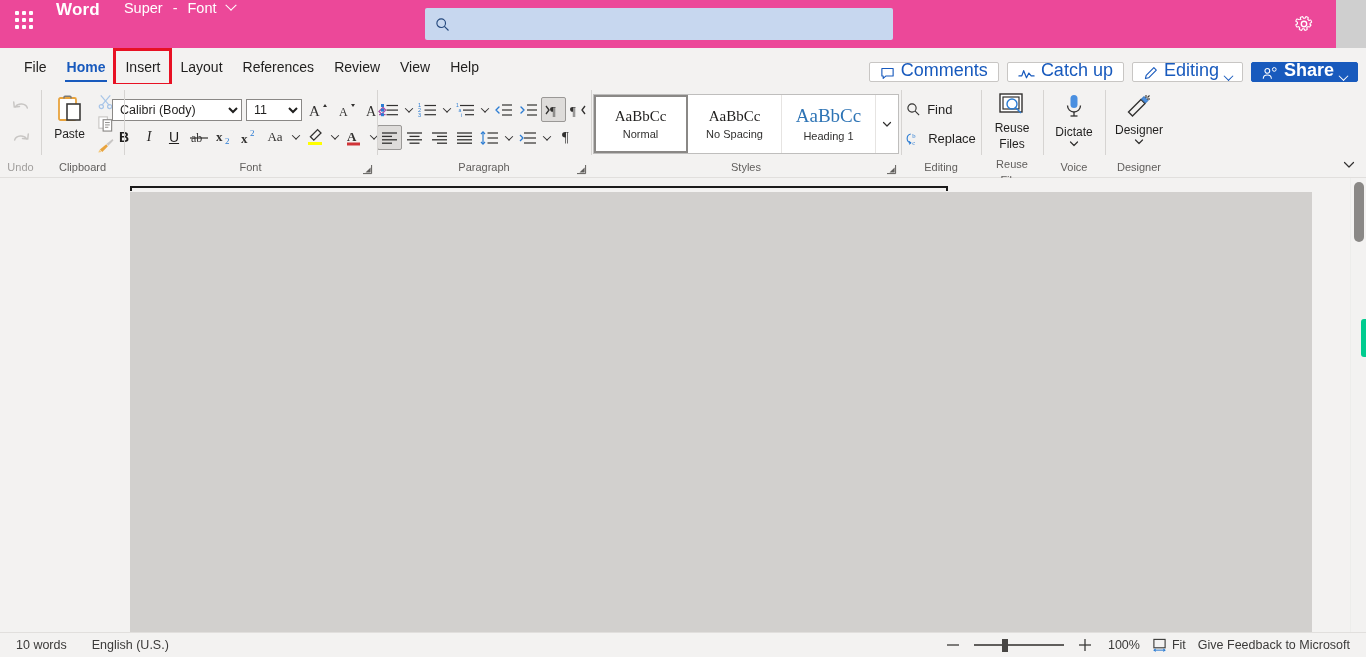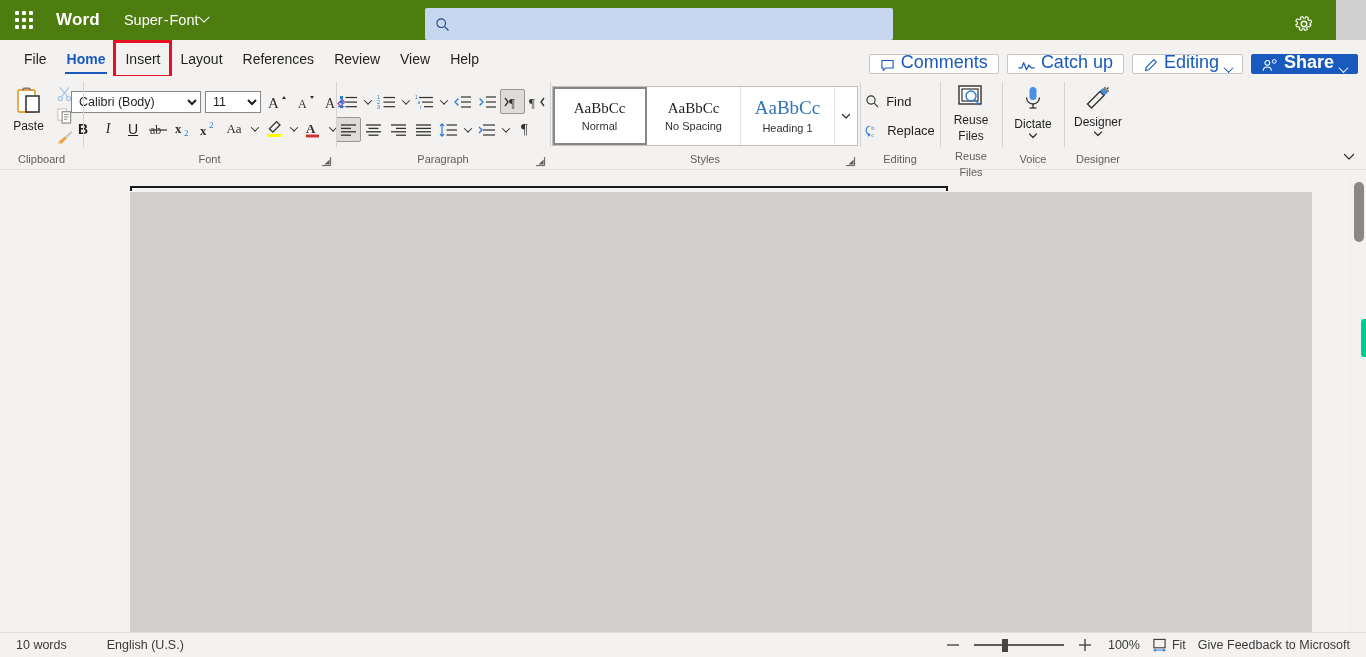--- a/index.html
+++ b/index.html
@@ -7,41 +7,41 @@
     width: 1366px; height: 657px;
     overflow: hidden;
     font-family: "Liberation Sans", sans-serif;
     background: #f3f2f1;
     -webkit-font-smoothing: antialiased;
   }
   .app { width: 1366px; height: 657px; position: relative; }
 
   
   .titlebar {
-    height: 40px; background: #4d7c0f;
-    display: flex; align-items: center;
+    height: 48px; background: #ec4899;
+    display: flex; align-items: flex-start;
     position: relative;
   }
   .waffle {
     width: 40px; height: 40px; margin-left: 4px;
     display: flex; align-items: center; justify-content: center;
     cursor: pointer;
   }
   .waffle-grid {
     display: grid; grid-template-columns: repeat(3, 4px);
     grid-template-rows: repeat(3, 4px); gap: 3px;
   }
   .waffle-grid i { background: #ffffff; border-radius: 1px; display: block; }
   .app-title {
     color: #fff; font-size: 17px; font-weight: bold;
     margin-left: 12px; letter-spacing: .2px;
   }
   .doc-name {
     color: #fff; font-size: 14.5px; margin-left: 24px;
-    display: flex; align-items: center; gap: 1px; cursor: pointer;
+    display: flex; align-items: center; gap: 10px; cursor: pointer;
   }
   .doc-name .sep { opacity: .95; }
   .chev-sm {
     display: inline-block; width: 8px; height: 8px;
     border-right: 1.4px solid #fff; border-bottom: 1.4px solid #fff;
     transform: rotate(45deg) translate(-2px,-2px);
   }
   .searchbox {
     position: absolute; left: 425px; top: 8px;
     width: 468px; height: 32px; background: #c7d7ef;
@@ -261,21 +261,21 @@
     position: absolute; left: 10px; top: 141px; width: 8px; height: 38px;
     background: #00cc8f; border-radius: 3px 0 0 3px; cursor: pointer;
   }
 
   
   .statusbar {
     position: absolute; left: 0; right: 0; bottom: 0; height: 25px;
     background: #f3f2f1; border-top: 1px solid #e1dfdd;
     display: flex; align-items: center; font-size: 12.5px; color: #3b3a39;
   }
-  .sb-left { display: flex; align-items: center; gap: 40px; padding-left: 16px; }
+  .sb-left { display: flex; align-items: center; gap: 25px; padding-left: 16px; }
   .sb-item { cursor: pointer; white-space: nowrap; }
   .sb-right {
     margin-left: auto; display: flex; align-items: center;
     gap: 12px; padding-right: 16px;
   }
   .zoom-minus, .zoom-plus {
     width: 18px; height: 18px; display: flex; align-items: center;
     justify-content: center; cursor: pointer; color: #3b3a39; font-size: 15px;
   }
   .slider { width: 90px; height: 16px; position: relative; cursor: pointer; }
@@ -385,20 +385,39 @@
           </svg>
         </span>
         <span>Share</span>
         <span class="cv"></span>
       </div>
     </div>
   </div>
 
   <div class="ribbon">
 
+    <div class="grp undo-grp">
+      <div class="grp-body">
+        <div class="undo-col">
+          <div class="undo-btn icbtn">
+            <svg width="22" height="20" viewBox="0 0 24 22">
+              <path d="M6 9.5C9 5.5 17 5.5 19 11" fill="none" stroke="#c8c6c4" stroke-width="1.6" stroke-linecap="round"></path>
+              <polyline points="4,4.5 4.6,10 10.4,9.3" fill="none" stroke="#c8c6c4" stroke-width="1.6" stroke-linecap="round" stroke-linejoin="round"></polyline>
+            </svg>
+          </div>
+          <div class="undo-btn icbtn">
+            <svg width="22" height="20" viewBox="0 0 24 22">
+              <path d="M18 9.5C15 5.5 7 5.5 5 11" fill="none" stroke="#c8c6c4" stroke-width="1.6" stroke-linecap="round"></path>
+              <polyline points="20,4.5 19.4,10 13.6,9.3" fill="none" stroke="#c8c6c4" stroke-width="1.6" stroke-linecap="round" stroke-linejoin="round"></polyline>
+            </svg>
+          </div>
+        </div>
+      </div>
+      <div class="grp-label dim">Undo</div>
+    </div>
 
     <div class="grp clip-grp">
       <div class="grp-body">
         <div class="icbtn paste-btn">
           <span>
             <svg width="34" height="34" viewBox="0 0 34 34">
               <rect x="6" y="5" width="17" height="22" rx="1.5" fill="#fff" stroke="#e8a33d" stroke-width="1.8"></rect>
               <path d="M11 5.6V4.2a1 1 0 0 1 1-1h5a1 1 0 0 1 1 1v1.4" fill="none" stroke="#7a7a7a" stroke-width="1.5"></path>
               <rect x="14" y="11" width="13" height="16" fill="#fff" stroke="#3b3a39" stroke-width="1.6"></rect>
             </svg>

